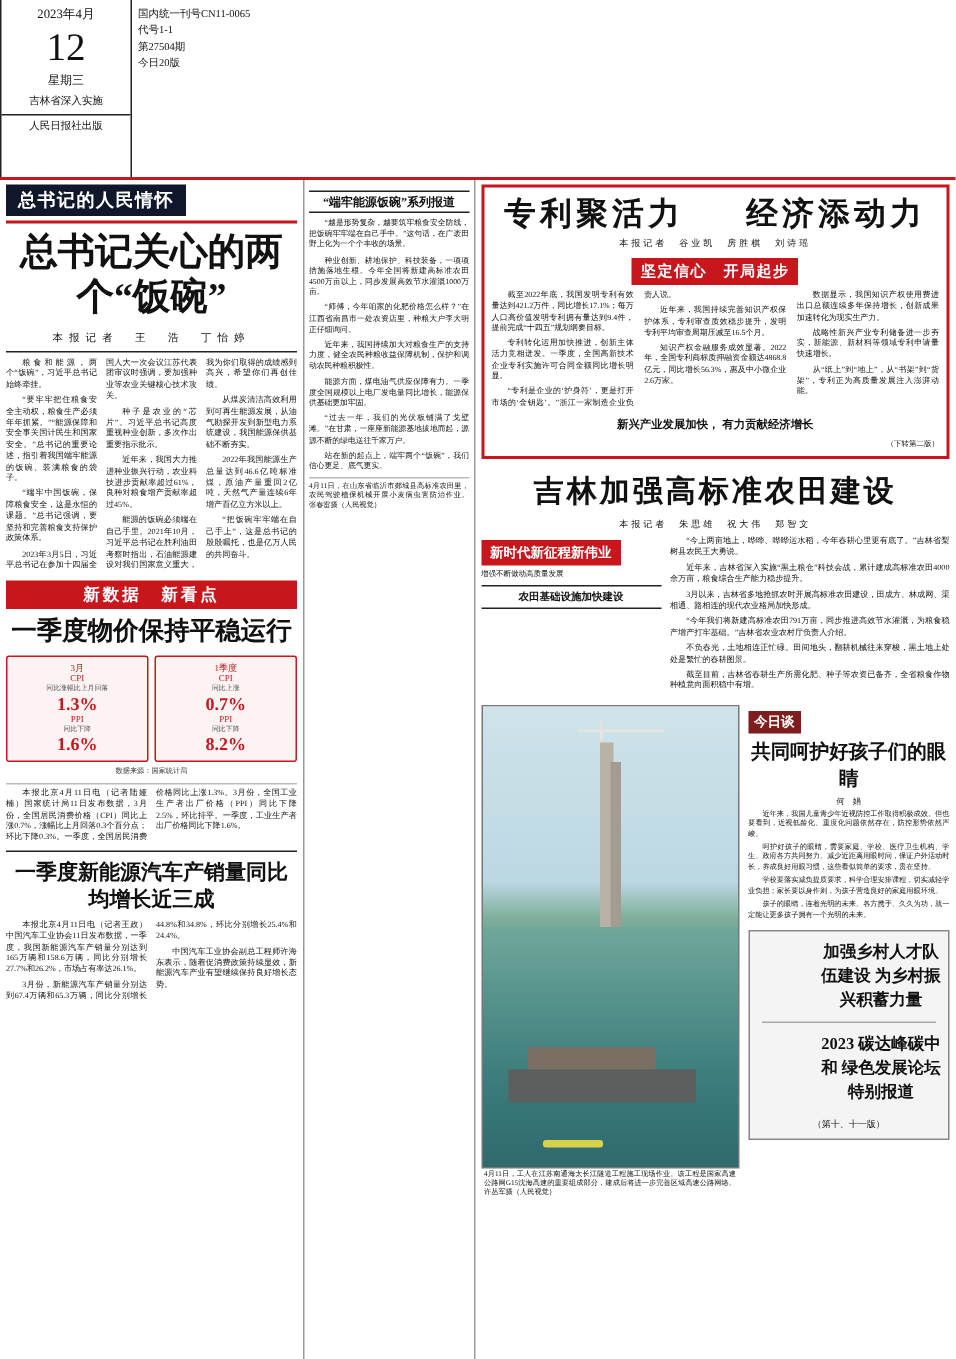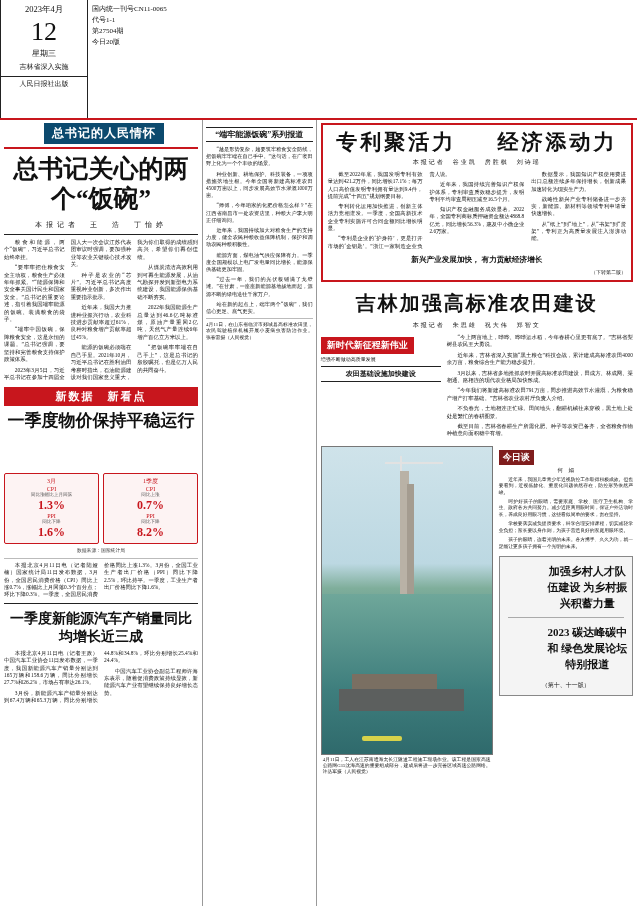--- a/index.html
+++ b/index.html
@@ -21,37 +21,37 @@
   .mast-right{flex:1;font-size:7px;line-height:10px;padding:4px 4px 0 4px;}
   .mast-right div{margin-bottom:1px;}
 
   
   .cols{display:flex;height:786px;}
   .colA{width:200px;border-right:1px solid #999;padding:3px 4px;}
   .colB{width:110px;border-right:1px solid #999;padding:3px 3px;}
   .colC{width:322px;padding:3px 4px;}
 
   
-  .kicker{display:inline-block;background:#0c4a6e;color:#fff;font-size:12px;font-weight:bold;padding:2px 8px;letter-spacing:1px;margin-left:40px;}
+  .kicker{display:inline-block;background:#0f172a;color:#fff;font-size:12px;font-weight:bold;padding:2px 8px;letter-spacing:1px;}
   .kicker-wrap{border-bottom:2px solid #c8161d;padding-bottom:3px;margin-bottom:4px;}
   .head1{font-size:25px;font-weight:bold;line-height:30px;letter-spacing:0px;text-align:center;margin:5px 0 6px;}
   .byline{font-size:7px;text-align:center;letter-spacing:4px;margin-bottom:4px;}
   .rule{border-top:1px solid #222;margin:4px 0;}
   .rule-thin{border-top:1px solid #bbb;margin:3px 0;}
 
   .txt3{column-count:3;column-gap:6px;font-size:5.4px;line-height:7.4px;text-align:justify;}
   .txt2{column-count:2;column-gap:6px;font-size:5.4px;line-height:7.4px;text-align:justify;}
   .txt1{font-size:5.4px;line-height:7.4px;text-align:justify;}
   .txt3 p,.txt2 p,.txt1 p{margin:0 0 3px;text-indent:2em;}
 
   
   .newdata-bar{background:#c8161d;color:#fff;font-size:11px;font-weight:bold;text-align:center;padding:2px 0;letter-spacing:2px;margin:6px 0 4px;}
   .head2{font-size:17px;font-weight:bold;text-align:center;line-height:22px;margin:3px 0 5px;}
   .stats{display:flex;gap:4px;margin:4px 0;}
-  .statcard{flex:1;border:1px solid #c8161d;border-radius:2px;padding:3px;text-align:center;background:#fdf3f3;margin-top:36px;}
+  .statcard{flex:1;border:1px solid #c8161d;border-radius:2px;padding:3px;text-align:center;background:#fdf3f3;}
   .statcard .lbl{font-size:6px;color:#c8161d;}
   .statcard .val{font-size:12px;font-weight:bold;color:#c8161d;}
   .statcard .sub{font-size:4.6px;color:#555;line-height:6px;}
   .capt{font-size:4.8px;line-height:6.4px;color:#333;text-align:justify;}
 
   .head3{font-size:14px;font-weight:bold;text-align:center;margin:6px 0 4px;line-height:18px;}
   .txtB{font-size:5.2px;line-height:7.2px;text-align:justify;}
   .txtB p{margin:0 0 3px;text-indent:2em;}
   .b-photo-cap{font-size:4.8px;line-height:6.2px;text-align:justify;}
 
@@ -193,20 +193,23 @@
 
     <div class="colC">
 
       <div class="redbox">
         <div class="cHead">
           <span>专利聚活力</span>
           &nbsp;&nbsp;&nbsp;
           <span>经济添动力</span>
         </div>
         <div class="cSub">本报记者　谷业凯　房胜棋　刘诗瑶</div>
+        <div class="ctr">
+          <span class="badge">坚定信心　开局起步</span>
+        </div>
         <div class="c3">
           <p>截至2022年底，我国发明专利有效量达到421.2万件，同比增长17.1%；每万人口高价值发明专利拥有量达到9.4件，提前完成“十四五”规划纲要目标。</p>
           <p>专利转化运用加快推进，创新主体活力竞相迸发。一季度，全国高新技术企业专利实施许可合同金额同比增长明显。</p>
           <p>“专利是企业的‘护身符’，更是打开市场的‘金钥匙’。”浙江一家制造企业负责人说。</p>
           <p>近年来，我国持续完善知识产权保护体系，专利审查质效稳步提升，发明专利平均审查周期压减至16.5个月。</p>
           <p>知识产权金融服务成效显著。2022年，全国专利商标质押融资金额达4868.8亿元，同比增长56.3%，惠及中小微企业2.6万家。</p>
           <p>数据显示，我国知识产权使用费进出口总额连续多年保持增长，创新成果加速转化为现实生产力。</p>
           <p>战略性新兴产业专利储备进一步夯实，新能源、新材料等领域专利申请量快速增长。</p>
           <p>从“纸上”到“地上”，从“书架”到“货架”，专利正为高质量发展注入澎湃动能。</p>
         </div>
@@ -255,20 +258,21 @@
               <div class="boat"></div>
             </div>
           </div>
           <div class="photo-cap">4月11日，工人在江苏南通海太长江隧道工程施工现场作业。该工程是国家高速公路网G15沈海高速的重要组成部分，建成后将进一步完善区域高速公路网络。　　　　　　　　　许丛军摄（人民视觉）</div>
         </div>
 
         <div style="flex:1;">
           <div class="talk-bar">
             <span class="talk-sq">今日谈</span>
           </div>
+          <div class="talk-head">共同呵护好孩子们的眼睛</div>
           <div class="talk-by">何　娟</div>
           <div class="mini-note">
             <p style="text-indent:2em;margin:0 0 3px;">近年来，我国儿童青少年近视防控工作取得积极成效。但也要看到，近视低龄化、重度化问题依然存在，防控形势依然严峻。</p>
             <p style="text-indent:2em;margin:0 0 3px;">呵护好孩子的眼睛，需要家庭、学校、医疗卫生机构、学生、政府各方共同努力。减少近距离用眼时间，保证户外活动时长，养成良好用眼习惯，这些看似简单的要求，贵在坚持。</p>
             <p style="text-indent:2em;margin:0 0 3px;">学校要落实减负提质要求，科学合理安排课程，切实减轻学业负担；家长要以身作则，为孩子营造良好的家庭用眼环境。</p>
             <p style="text-indent:2em;margin:0 0 3px;">孩子的眼睛，连着光明的未来。各方携手、久久为功，就一定能让更多孩子拥有一个光明的未来。</p>
           </div>
 
           <div class="daodu">
             <div class="daodu-i">加强乡村人才队伍建设 为乡村振兴积蓄力量</div>

